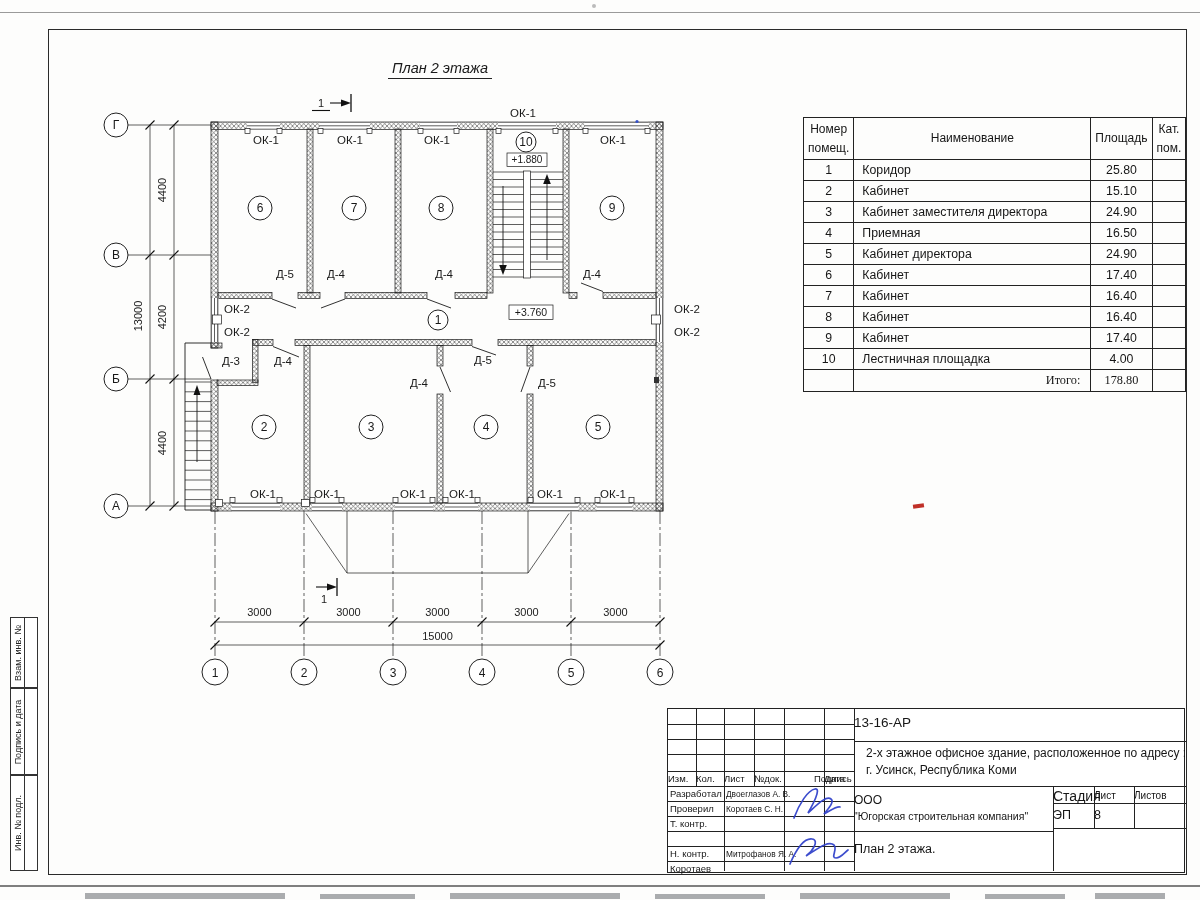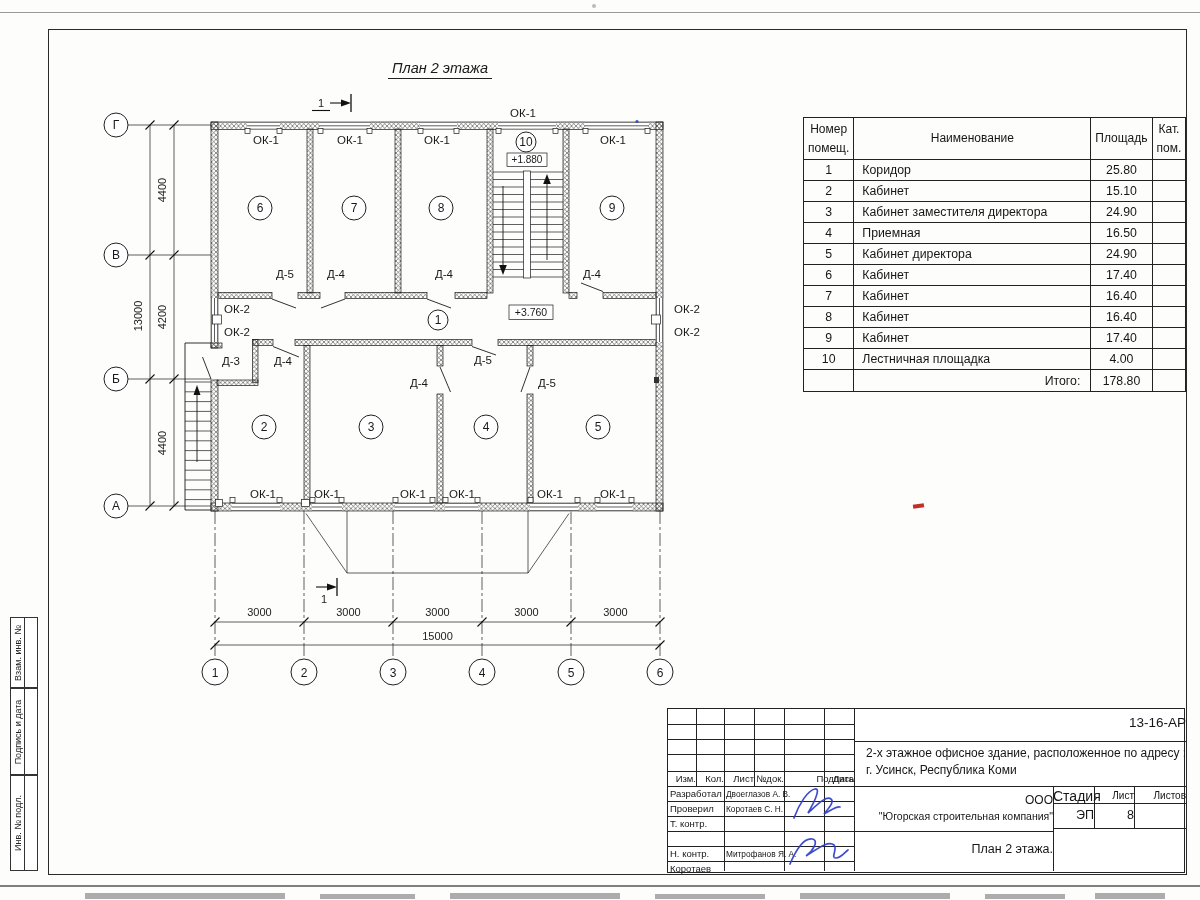--- a/index.html
+++ b/index.html
@@ -18,30 +18,30 @@
   
   .drawtitle{font-size:14.5px;font-style:italic;text-align:center;}
   .drawtitle span{display:inline-block;border-bottom:1.2px solid #222;padding:0 4px 2px 4px;}
   
   #expl{left:803px;top:117px;}
   #expl table{border-collapse:collapse;table-layout:fixed;font-size:12.3px;color:#161616;}
   #expl td{border:1.2px solid #222;padding:0 4px;height:20px;overflow:hidden;white-space:nowrap;}
   #expl tr.hdr td{height:41px;text-align:center;white-space:pre-line;font-size:12px;line-height:19px;border-bottom:1.6px solid #222;}
   #expl td.c{text-align:center;}
   #expl td.nm{padding-left:8px;}
-  #expl tr.tot td{height:21px;}
+  #expl tr.tot td{height:21px;font-family:Liberation Serif, serif;}
   #expl td.r{text-align:right;padding-right:10px;}
   
   #notes{left:907px;top:636px;font-size:11px;line-height:13.5px;color:#222;}
   #notes .ind{padding-left:13px;}
   
   #tb{left:667px;top:708px;width:518px;height:165px;border:1.6px solid #222;box-sizing:border-box;background:#fff;}
   .ln{position:absolute;background:#222;}
   .tbt{position:absolute;font-size:9.5px;line-height:14px;white-space:nowrap;color:#161616;}
-  .ctr{text-align:right;}
+  .ctr{text-align:left;}
 </style>
 </head>
 <body>
 <div id="sheet">
 
 <div class="abs scanline" style="top:12px;"></div>
 <div class="abs scanline" style="top:885px;height:2px;background:#7f7f7f;"></div>
 <div class="abs smudge" style="left:85px;top:893px;width:200px;height:6px;"></div>
 <div class="abs smudge" style="left:320px;top:894px;width:95px;height:5px;"></div>
 <div class="abs smudge" style="left:450px;top:893px;width:170px;height:6px;"></div>

